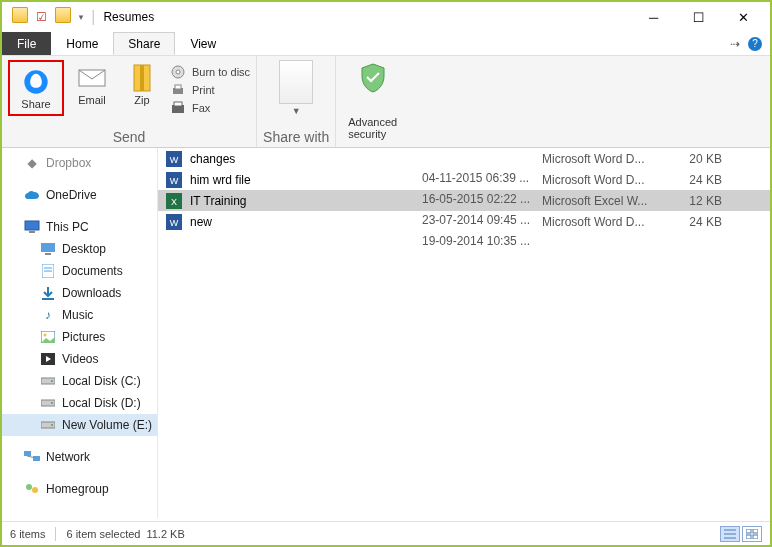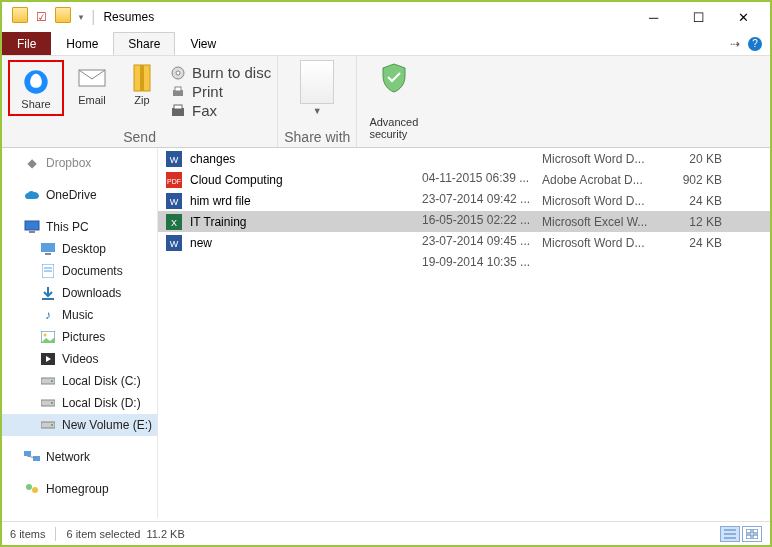--- a/index.html
+++ b/index.html
@@ -5,31 +5,31 @@
 * { box-sizing: border-box; margin: 0; padding: 0; font-family: "Segoe UI", Tahoma, sans-serif; }
 body { background: #fff; }
 .window { width: 772px; height: 547px; border: 2px solid #9bc53d; background: #fff; position: relative; overflow: hidden; }
 .titlebar { height: 30px; display: flex; align-items: center; padding: 0 4px; }
 .titlebar .icons { display: flex; align-items: center; gap: 8px; padding-left: 6px; }
 .titlebar .title { margin-left: 8px; font-size: 12px; }
 .titlebar .win-controls { margin-left: auto; display: flex; }
 .win-btn { width: 45px; height: 28px; display: flex; align-items: center; justify-content: center; font-size: 13px; }
 .menubar { height: 24px; display: flex; align-items: stretch; border-bottom: 1px solid #e0e0e0; font-size: 12px; position: relative; }
 .menu-tab { padding: 0 14px; display: flex; align-items: center; border: 1px solid transparent; }
-.menu-tab.file { background: #7f1d1d; color: #fff; }
+.menu-tab.file { background: #404040; color: #fff; }
 .menu-tab.active { background: #f5f5f5; border: 1px solid #d0d0d0; border-bottom-color: #f5f5f5; }
 .help-area { margin-left: auto; display: flex; align-items: center; gap: 8px; padding-right: 8px; }
 .help-icon { width: 14px; height: 14px; border-radius: 50%; background: #1979ca; color: #fff; font-size: 10px; display: flex; align-items: center; justify-content: center; }
 .ribbon { height: 92px; background: #f5f5f5; border-bottom: 1px solid #d0d0d0; display: flex; }
 .ribbon-group { border-right: 1px solid #e0e0e0; display: flex; flex-direction: column; align-items: center; padding: 4px 6px 2px; }
 .ribbon-group .label { font-size: 14px; color: #666; margin-top: auto; }
 .big-btn { display: flex; flex-direction: column; align-items: center; font-size: 11px; color: #333; padding: 2px 6px; }
 .big-btn .ic { width: 32px; height: 32px; display: flex; align-items: center; justify-content: center; }
 .share-highlight { border: 2px solid #e60000; padding: 2px 4px; }
-.row-btns { display: flex; flex-direction: column; gap: 2px; font-size: 15px; color: #444; }
+.row-btns { display: flex; flex-direction: column; gap: 2px; font-size: 11px; color: #444; }
 .row-btns .item { display: flex; align-items: center; gap: 6px; }
 .row-btns .tiny-ic { width: 16px; height: 16px; display: inline-flex; align-items: center; justify-content: center; }
 .sendgroup .top { display: flex; gap: 6px; align-items: flex-start; }
 .sharewith-body { display: flex; align-items: flex-start; gap: 8px; }
 .grid-placeholder { width: 34px; height: 44px; border: 1px solid #d0d0d0; background: linear-gradient(#fff, #eee); }
 .chevdown { font-size: 9px; color: #666; margin-top: 2px; }
 .content { display: flex; height: 370px; }
 .nav { width: 156px; border-right: 1px solid #e8e8e8; padding: 4px 0; font-size: 12px; overflow: hidden; }
 .nav-item { display: flex; align-items: center; gap: 6px; padding: 3px 0 3px 22px; height: 22px; color: #222; white-space: nowrap; }
 .nav-item.sel { background: #d9e8f7; }
@@ -308,32 +308,20 @@
             </svg>
           </span>
           <span class="col-name">changes</span>
           <span class="col-date">04-11-2015 06:39 ...</span>
           <span class="col-type">Microsoft Word D...</span>
           <span class="col-size">20 KB</span>
         </div>
         <div class="filerow">
           <span class="fic">
             <svg width="16" height="16">
-              <rect width="16" height="16" fill="#d93025"></rect>
-              <text x="8" y="12" font-size="7" fill="#fff" text-anchor="middle" font-family="Segoe UI">PDF</text>
-            </svg>
-          </span>
-          <span class="col-name">Cloud Computing</span>
-          <span class="col-date">23-07-2014 09:42 ...</span>
-          <span class="col-type">Adobe Acrobat D...</span>
-          <span class="col-size">902 KB</span>
-        </div>
-        <div class="filerow">
-          <span class="fic">
-            <svg width="16" height="16">
               <rect width="16" height="16" fill="#2b579a"></rect>
               <text x="8" y="12" font-size="9" fill="#fff" text-anchor="middle" font-family="Segoe UI">W</text>
             </svg>
           </span>
           <span class="col-name">him wrd file</span>
           <span class="col-date">16-05-2015 02:22 ...</span>
           <span class="col-type">Microsoft Word D...</span>
           <span class="col-size">24 KB</span>
         </div>
         <div class="filerow sel">

